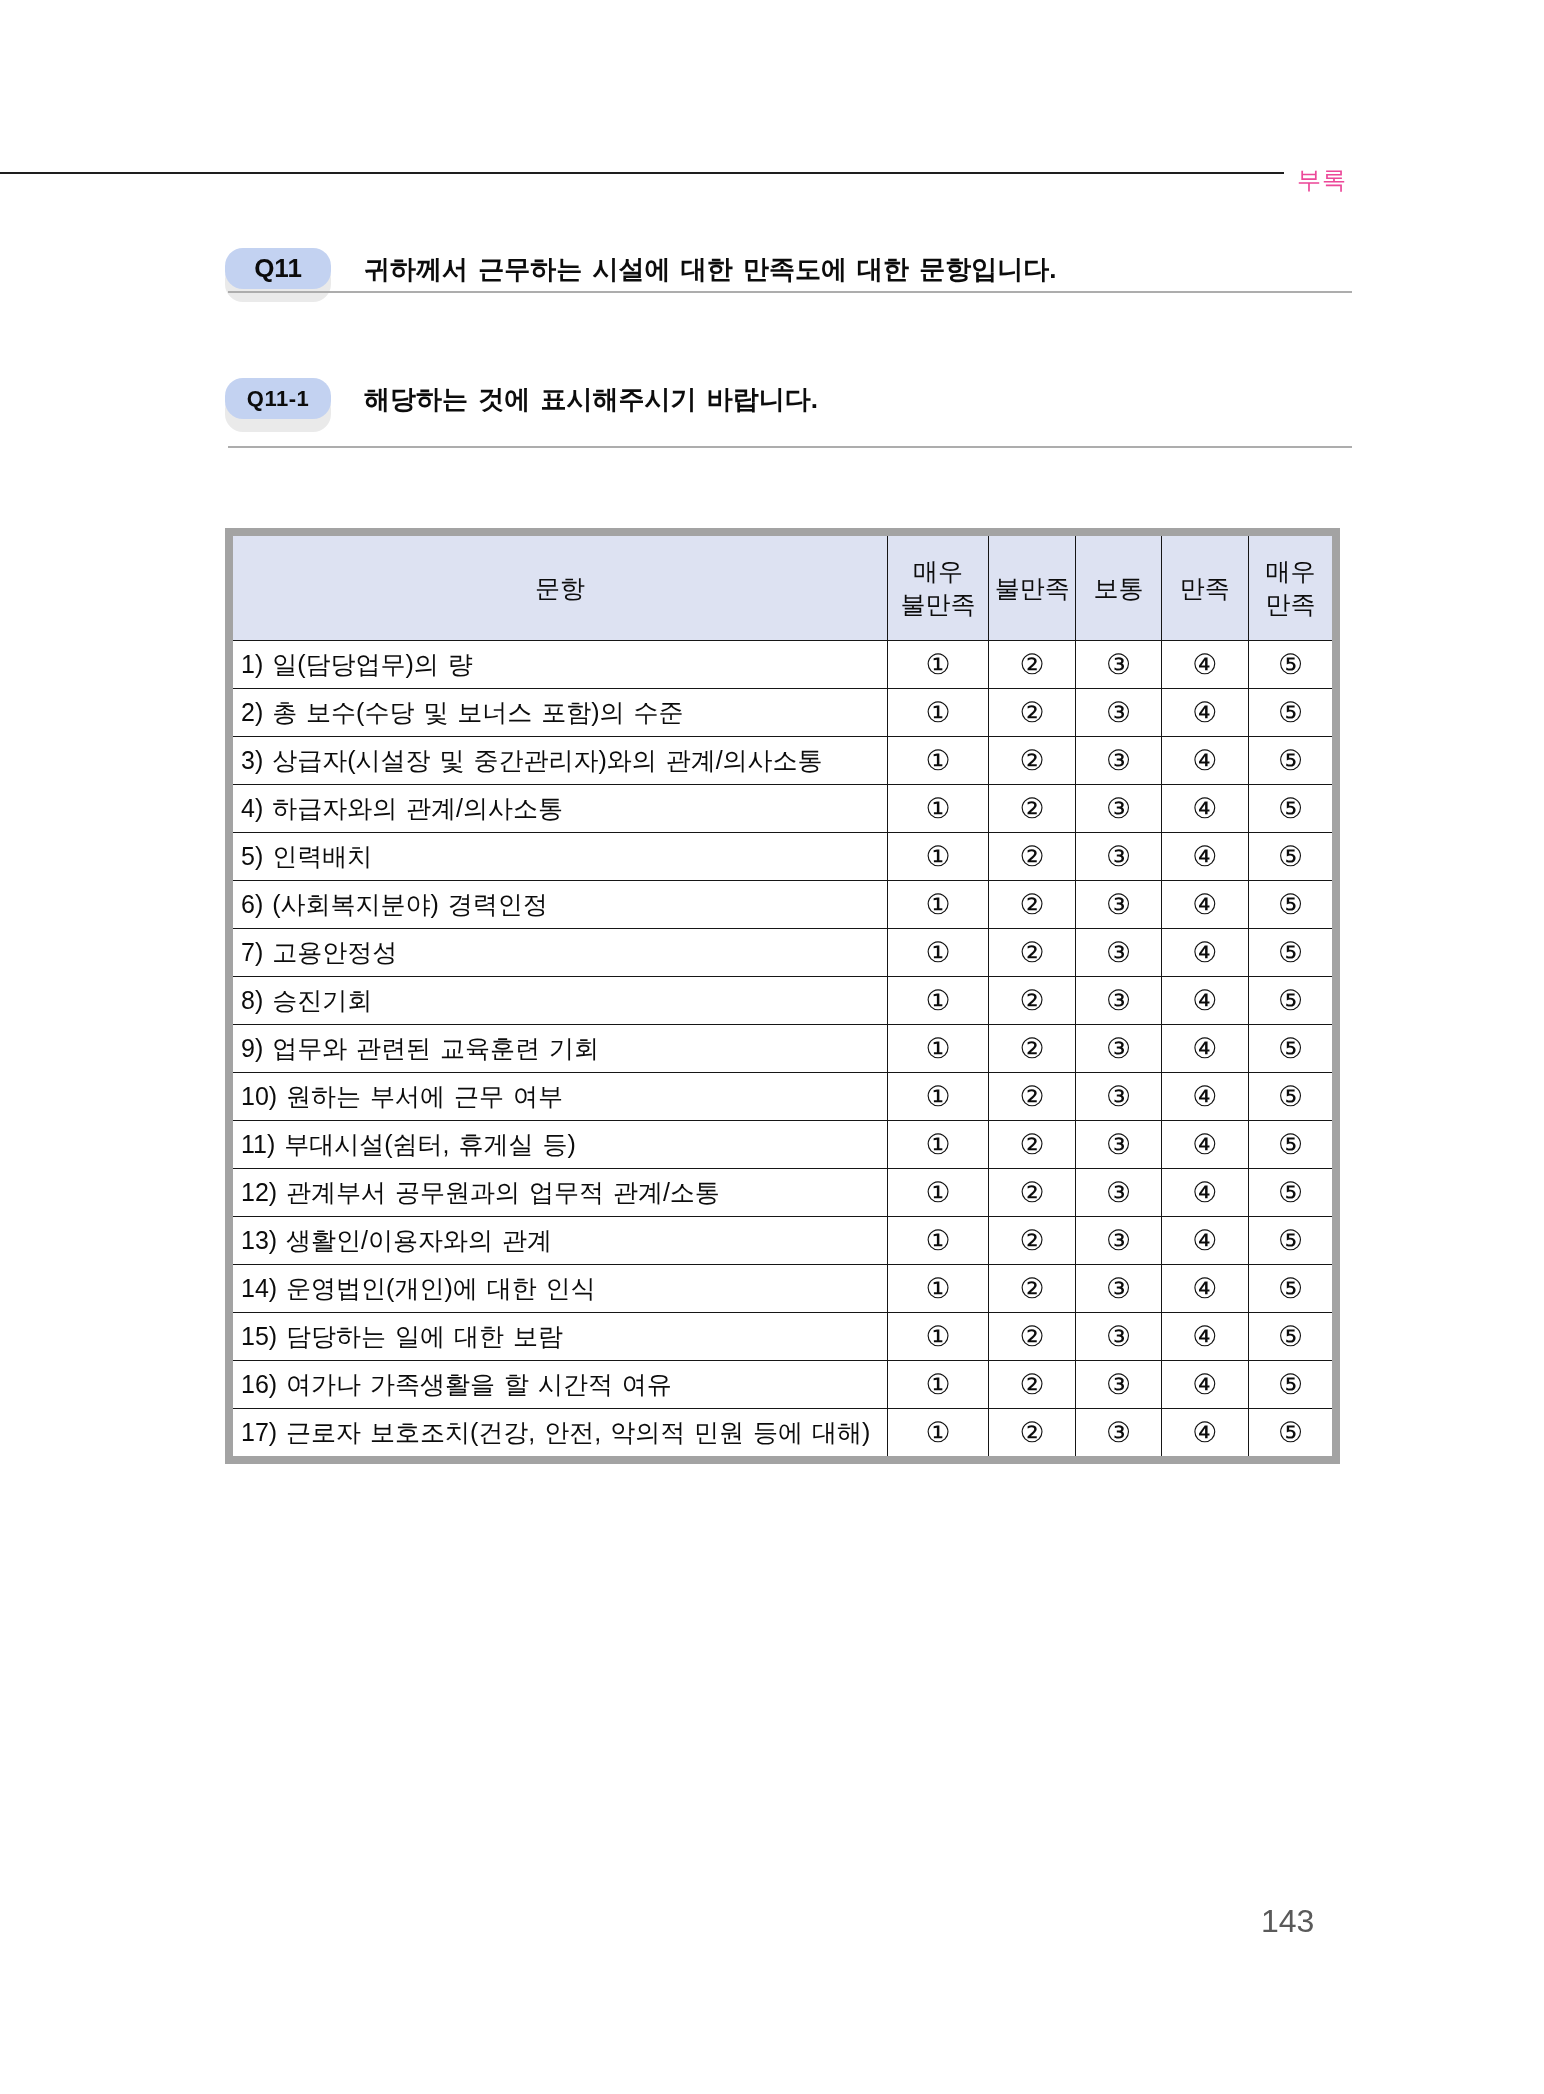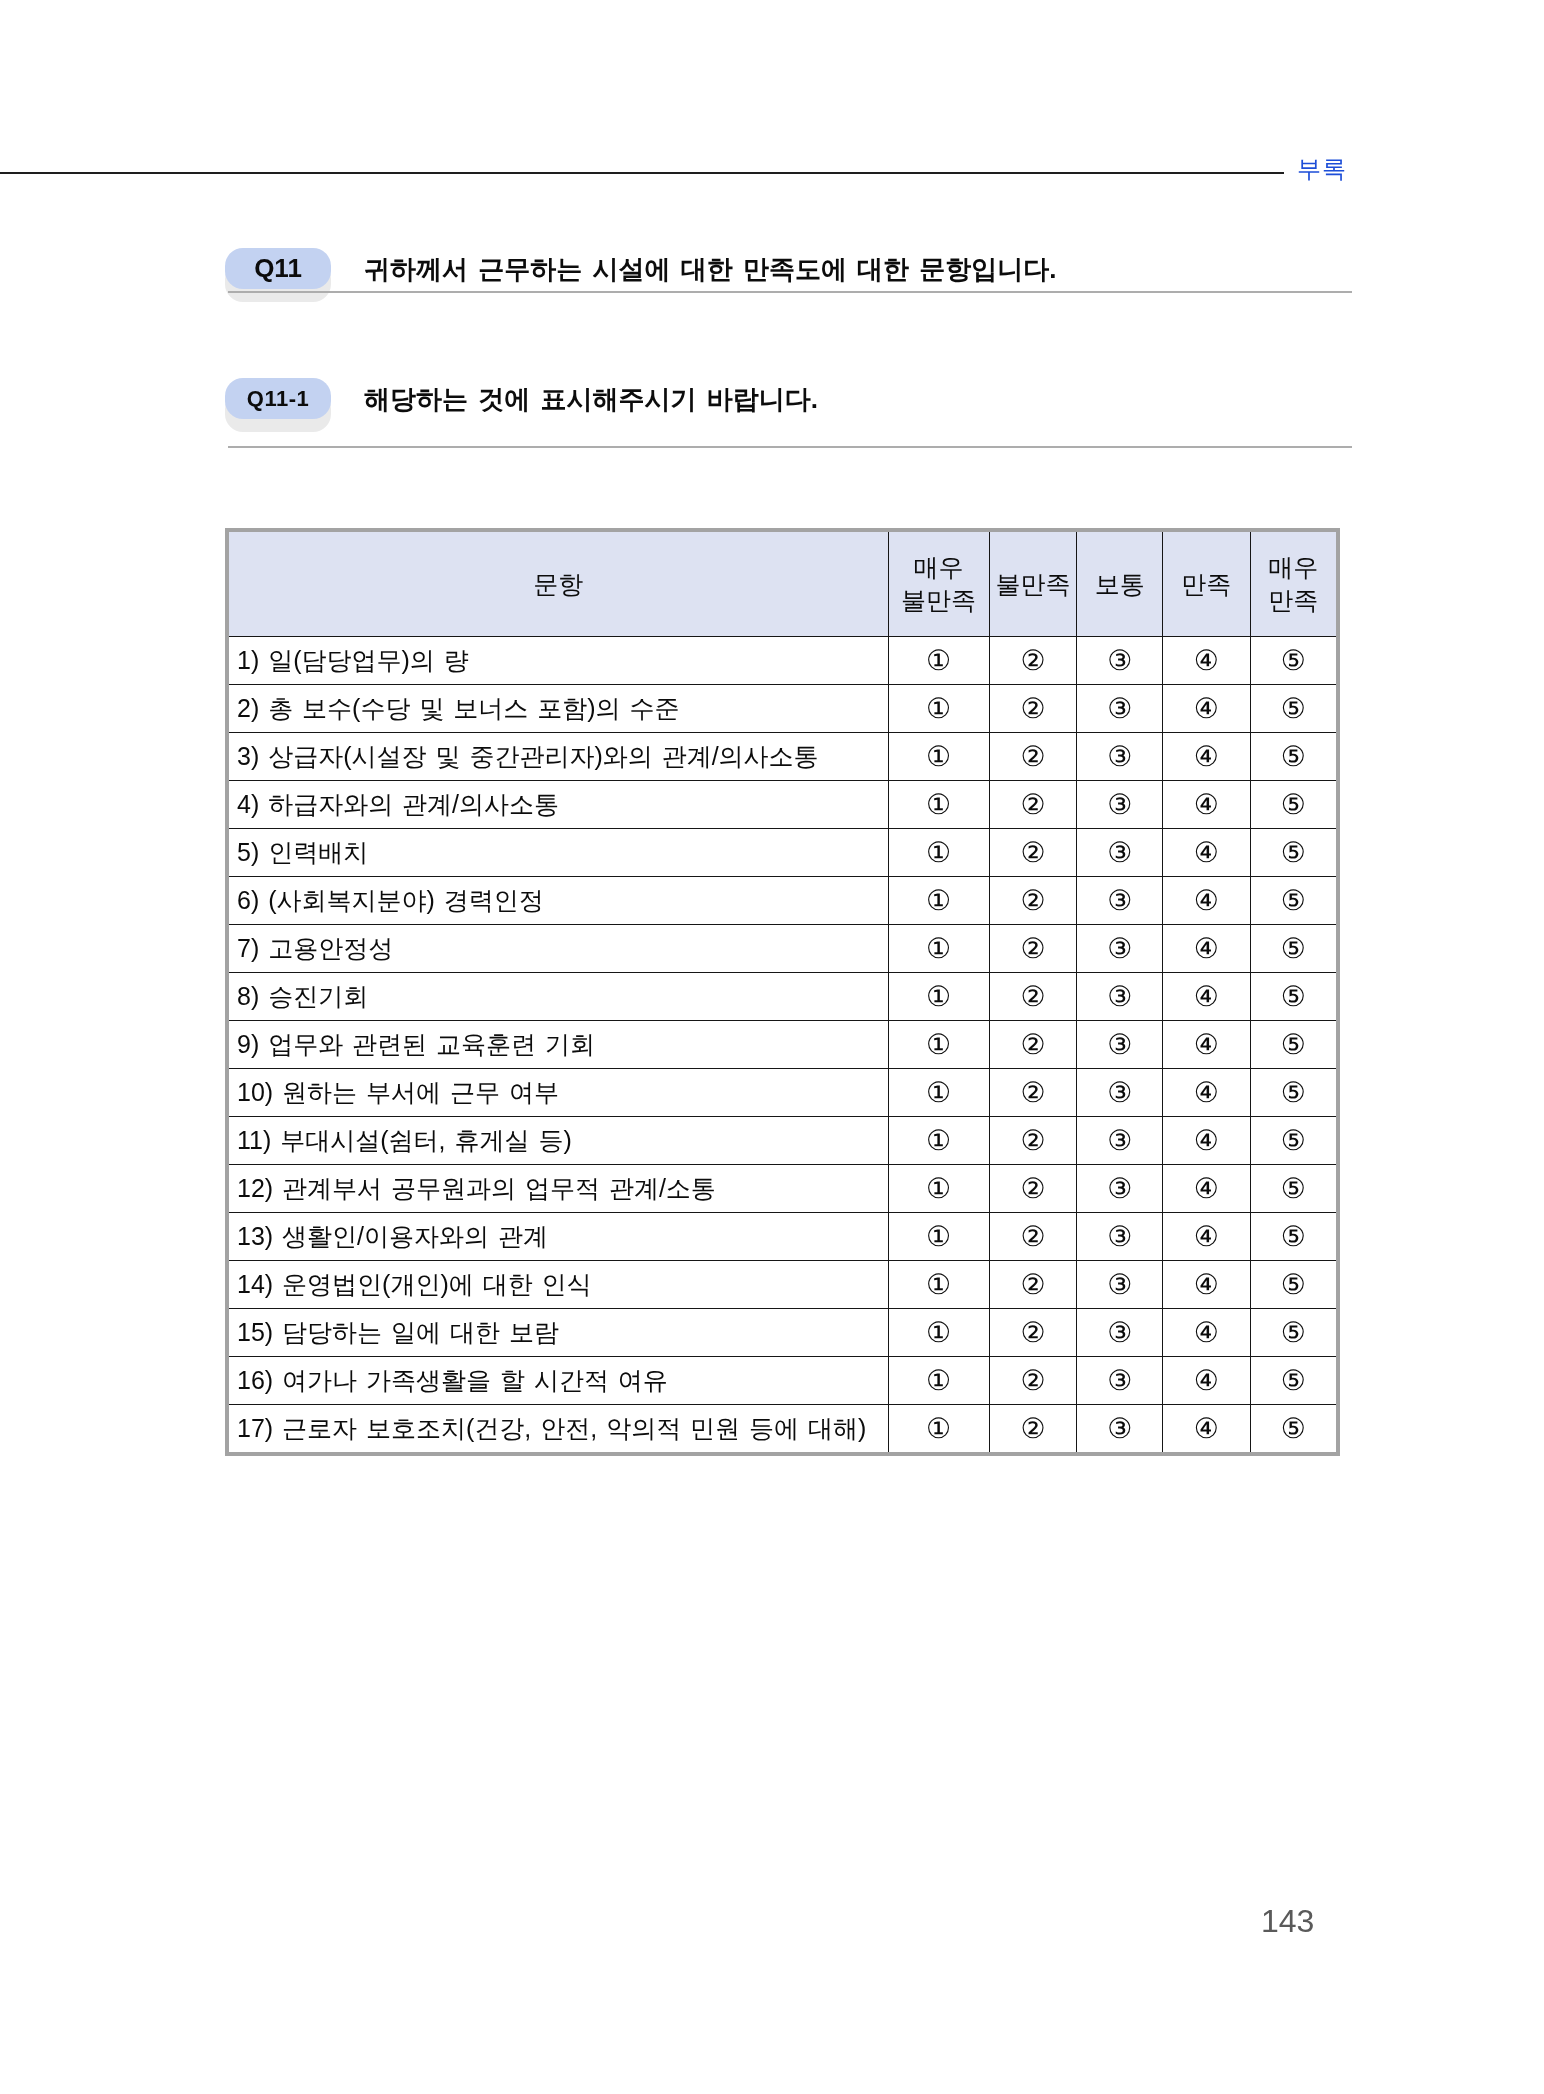--- a/index.html
+++ b/index.html
@@ -4,21 +4,21 @@
 <style>
   html,body { margin:0; padding:0; background:#ffffff; }
   .page {
     position:relative; width:1544px; height:2094px; background:#ffffff;
     font-family:"Liberation Sans", sans-serif; color:#111;
     overflow:hidden;
   }
 
   
   .top-rule { position:absolute; left:0; top:172px; width:1284px; height:2px; background:#1e1e1e; }
-  .appendix-label { position:absolute; left:1297px; top:153px; font-size:24px; letter-spacing:1px; color:#1d4ed8; }
+  .appendix-label { position:absolute; left:1297px; top:164px; font-size:24px; letter-spacing:1px; color:#ec4899; }
 
   
   .q-block { position:absolute; left:225px; width:1130px; }
   .q-badge {
     position:absolute; left:0; top:0; width:106px; height:41px;
     background:#c3d2f1; border-radius:18px;
     display:flex; align-items:center; justify-content:center;
     font-weight:bold; font-size:26px; color:#0c0c0c;
     box-shadow:0 13px 0 #eaeaea;
   }
@@ -27,21 +27,21 @@
     position:absolute; left:139px; top:4px; width:1010px;
     font-weight:bold; font-size:26px; line-height:34px; color:#0c0c0c;
     word-spacing:3px;
   }
   .q-underline { position:absolute; left:3px; height:2px; width:1124px; background:#adadad; }
 
   
   .survey-table {
     position:absolute; left:225px; top:528px; width:1115px;
     border-collapse:collapse; table-layout:fixed;
-    border:4px solid #a3a3a3;
+    border:8px solid #a3a3a3;
   }
   .survey-table th, .survey-table td { border:1px solid #161616; }
   .survey-table thead th {
     background:#dde2f2; height:102px; font-size:25px; font-weight:normal;
     text-align:center; vertical-align:middle; white-space:pre-line; line-height:33px;
     color:#0c0c0c;
   }
   .survey-table tbody td { height:45px; font-size:25px; vertical-align:middle; color:#0c0c0c; }
   .survey-table td.q-label { text-align:left; padding-left:8px; word-spacing:2px; }
   .survey-table td.opt { text-align:center; font-size:28px; }

